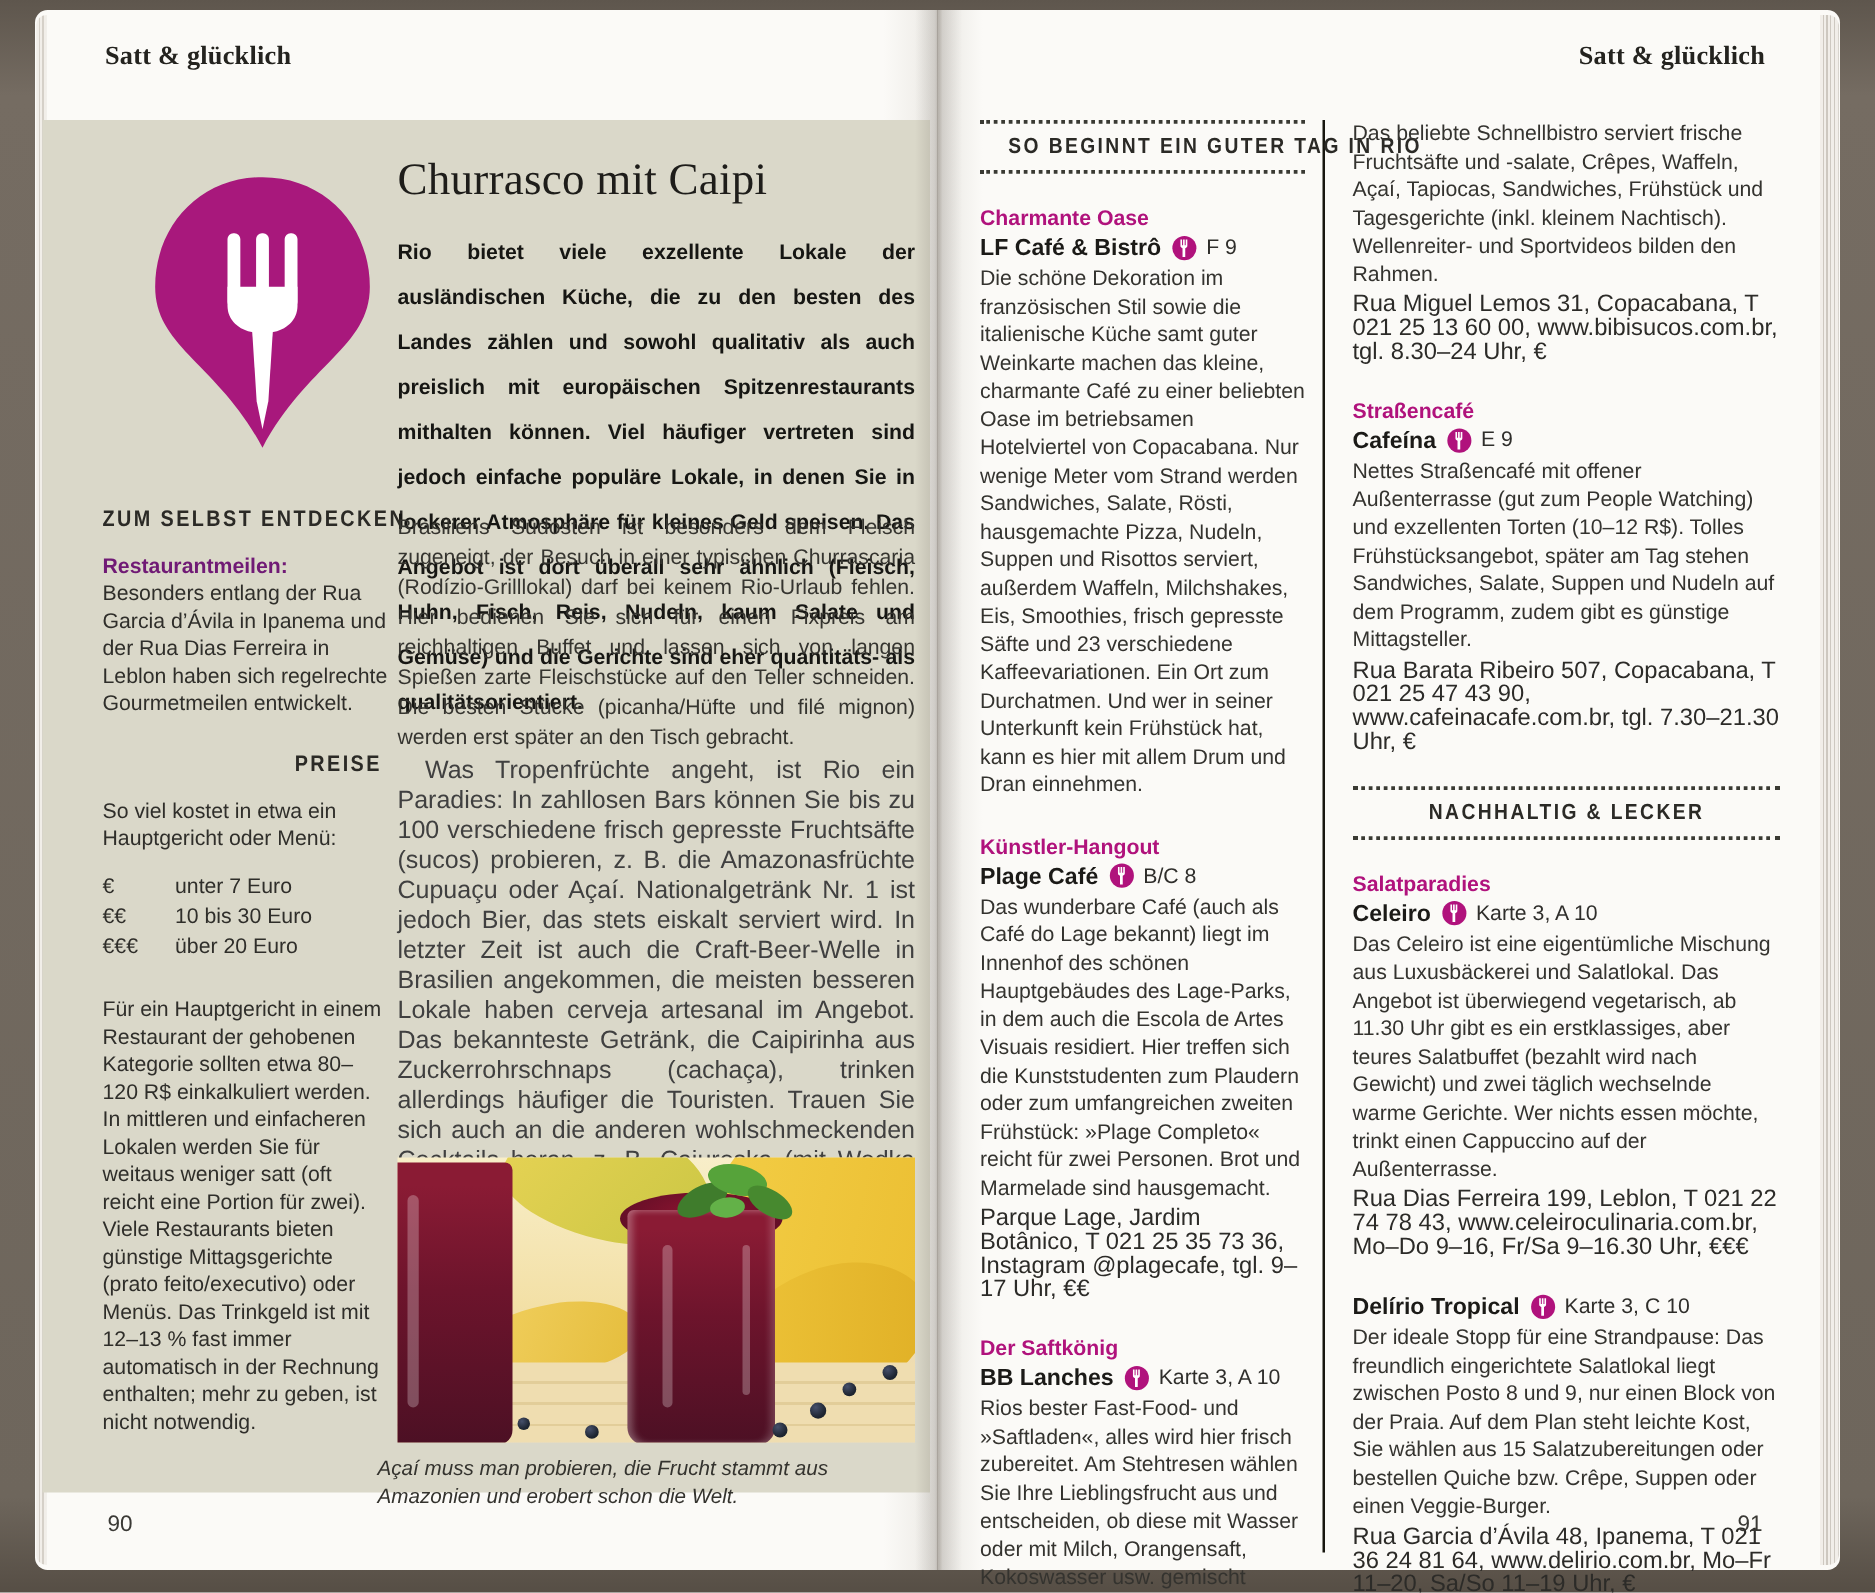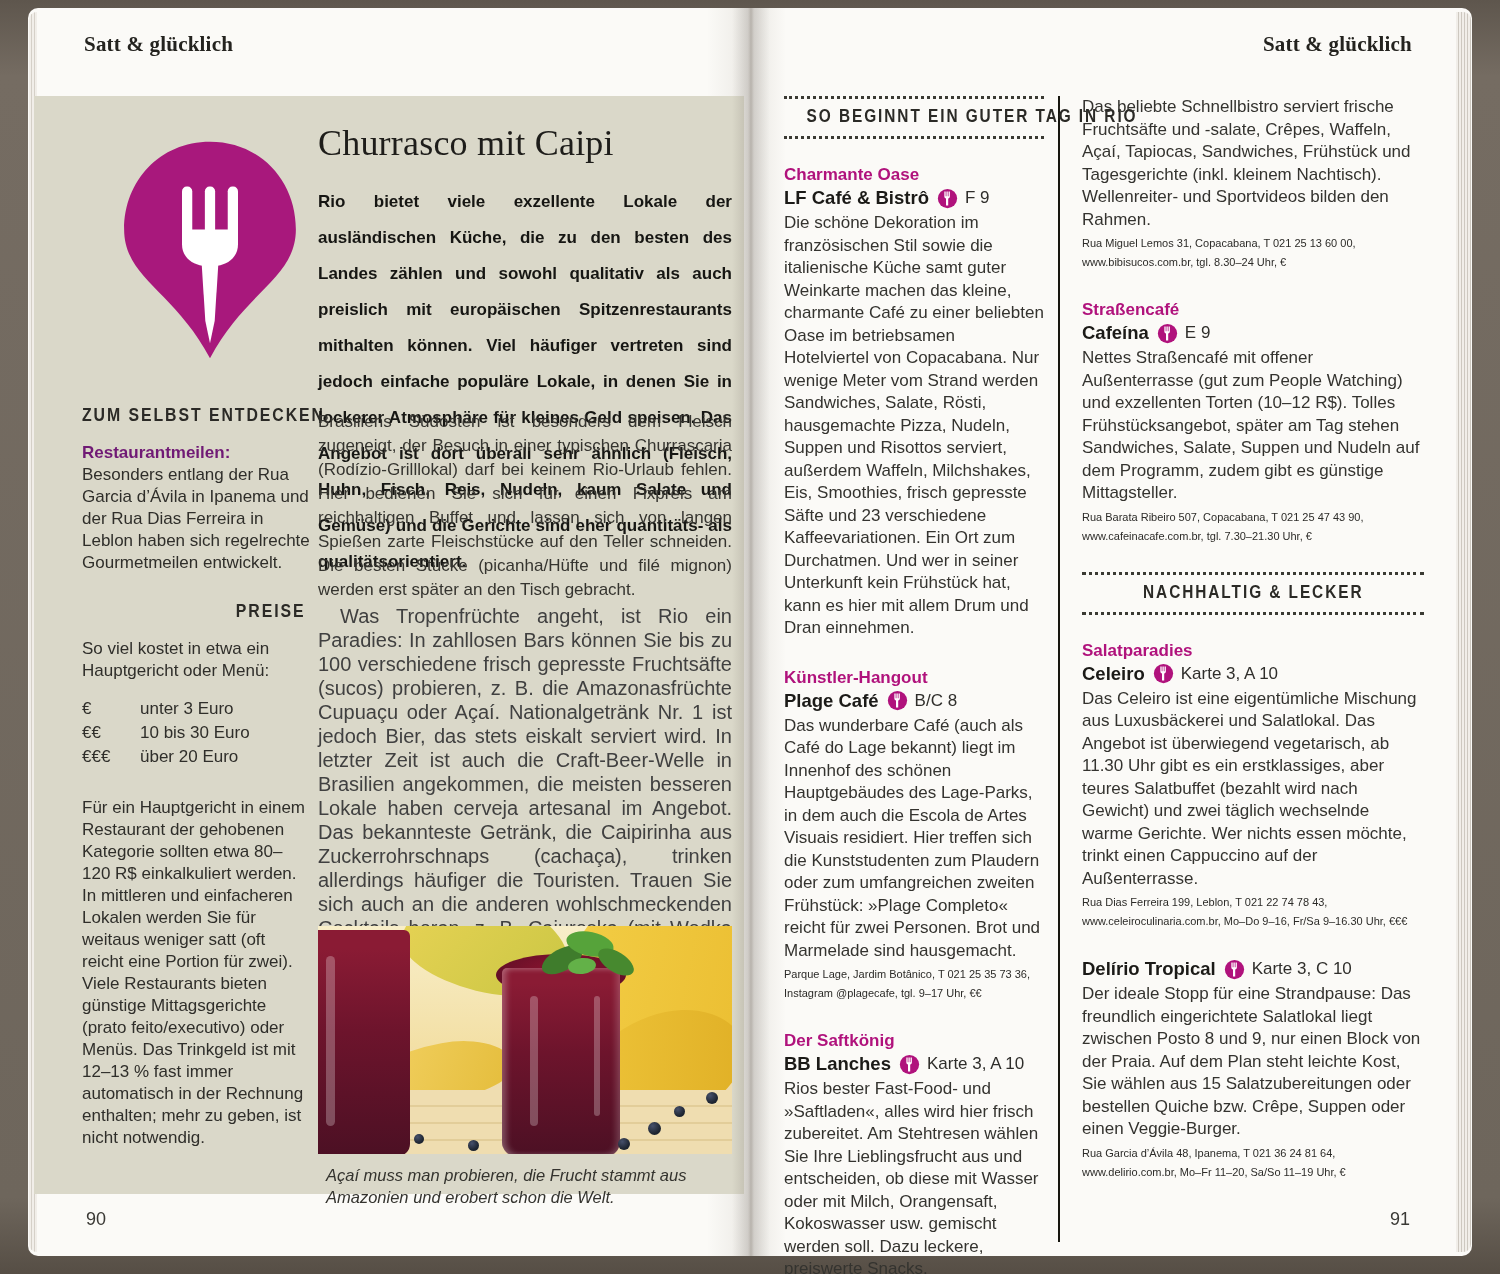--- a/index.html
+++ b/index.html
@@ -74,38 +74,38 @@
     box-shadow:inset 4px 0 6px rgba(255,255,255,.28),inset -4px 0 6px rgba(255,255,255,.18);}
   .crown{position:absolute;left:178px;top:28px;width:130px;height:42px;border-radius:50%;
     background:radial-gradient(ellipse at 50% 40%,#8f1430,#5f0e26 80%);}
   .shine{position:absolute;border-radius:8px;background:rgba(255,255,255,.26);}
   .s1{left:8px;top:30px;width:9px;height:170px;}
   .s2{left:212px;top:70px;width:8px;height:130px;}
   .s3{left:276px;top:70px;width:6px;height:120px;}
   .mint{position:absolute;}
   .berry{position:absolute;border-radius:50%;background:radial-gradient(circle at 35% 30%,#46506b,#1d2430 65%);}
 
-  .caption{position:absolute;left:292px;top:1068px;width:414px;font-style:italic;font-size:16.5px;
+  .caption{position:absolute;left:268px;top:1068px;width:414px;font-style:italic;font-size:16.5px;
     line-height:22px;color:#34332e;}
 
   
   .col1{position:absolute;left:34px;top:88px;width:260px;}
   .col2{position:absolute;left:332px;top:88px;width:342px;}
   .coldivider{position:absolute;left:308px;top:88px;width:2px;height:1146px;background:#17160f;}
   .section-head{border-top:3px dotted #3a3a33;border-bottom:3px dotted #3a3a33;
     padding:7px 0 9px;text-align:center;margin-bottom:24px;}
   .section-head .stencil{font-size:17.5px;}
   .entry{margin-bottom:26px;}
   .entry-cat{font-weight:700;font-size:17px;color:#b0127c;line-height:23px;}
   .entry-nameline{display:flex;align-items:center;line-height:24px;margin-bottom:2px;}
   .entry-name{font-weight:700;font-size:18.5px;color:#1b1a17;}
   .badge{flex:none;width:21px;height:21px;margin:0 7px 0 8px;}
   .entry-loc{font-size:17px;color:#2f2e2b;}
   .entry-body{font-size:17px;line-height:22.5px;color:#34332f;}
-  .entry-contact{font-size:11px;line-height:19px;color:#2c2b28;margin-top:3px;}
+  .entry-contact{font-size:19px;line-height:19px;color:#2c2b28;margin-top:3px;}
 </style>
 </head>
 <body>
 
 <div class="pages">
 
   <div class="page page-left">
     <div class="stack-left"></div>
     <div class="running-head left">Satt &amp; glücklich</div>
 
@@ -122,21 +122,21 @@
         </svg>
       </div>
 
       <div class="sidebar">
         <div class="stencil sb-discover-head"><span>ZUM SELBST ENTDECKEN</span></div>
         <div class="sb-discover-text"><b>Restaurantmeilen:</b><span> Besonders entlang der Rua Garcia d’Ávila in Ipanema und der Rua Dias Ferreira in Leblon haben sich regelrechte Gourmetmeilen entwickelt.</span></div>
         <div class="stencil sb-prices-head"><span>PREISE</span></div>
         <div class="sb-intro">So viel kostet in etwa ein Hauptgericht oder Menü:</div>
         <div class="price-row">
           <span class="price-symbol">€</span>
-          <span>unter 3 Euro</span>
+          <span>unter 7 Euro</span>
         </div>
         <div class="price-row">
           <span class="price-symbol">€€</span>
           <span>10 bis 30 Euro</span>
         </div>
         <div class="price-row">
           <span class="price-symbol">€€€</span>
           <span>über 20 Euro</span>
         </div>
         <div class="sb-note">Für ein Hauptgericht in einem Restaurant der gehobenen Kategorie sollten etwa 80–120 R$ einkalkuliert werden. In mittleren und einfacheren Lokalen werden Sie für weitaus weniger satt (oft reicht eine Portion für zwei). Viele Restaurants bieten günstige Mittagsgerichte (prato feito/executivo) oder Menüs. Das Trinkgeld ist mit 12–13 % fast immer automatisch in der Rechnung enthalten; mehr zu geben, ist nicht notwendig.</div>

